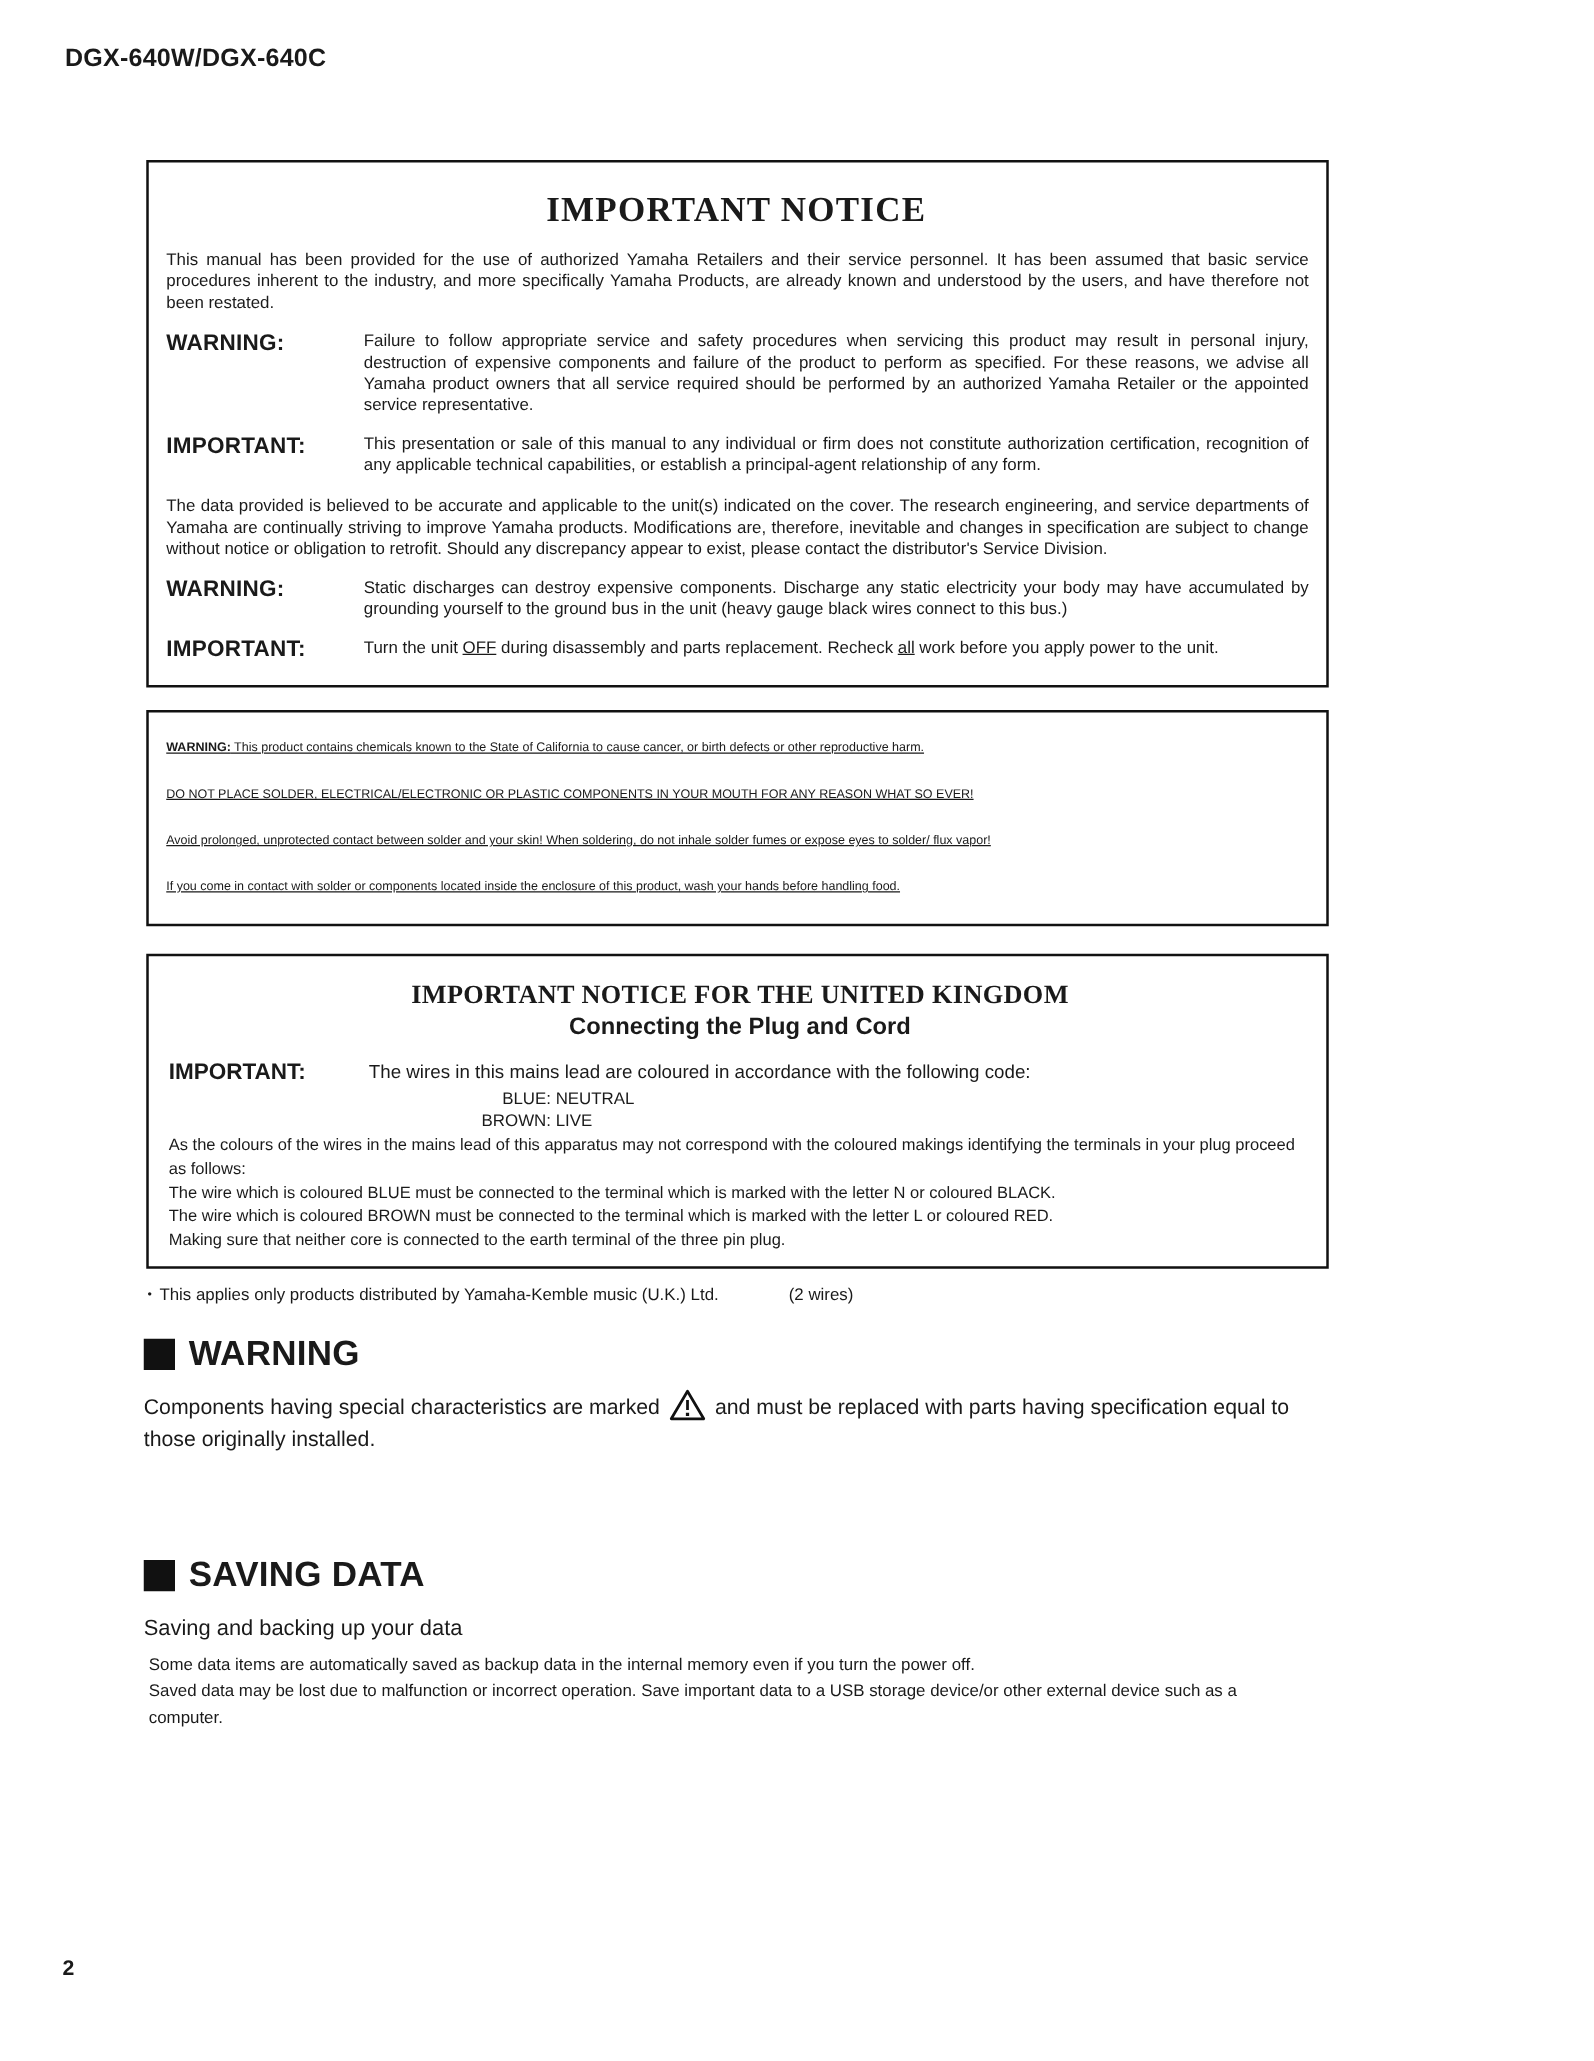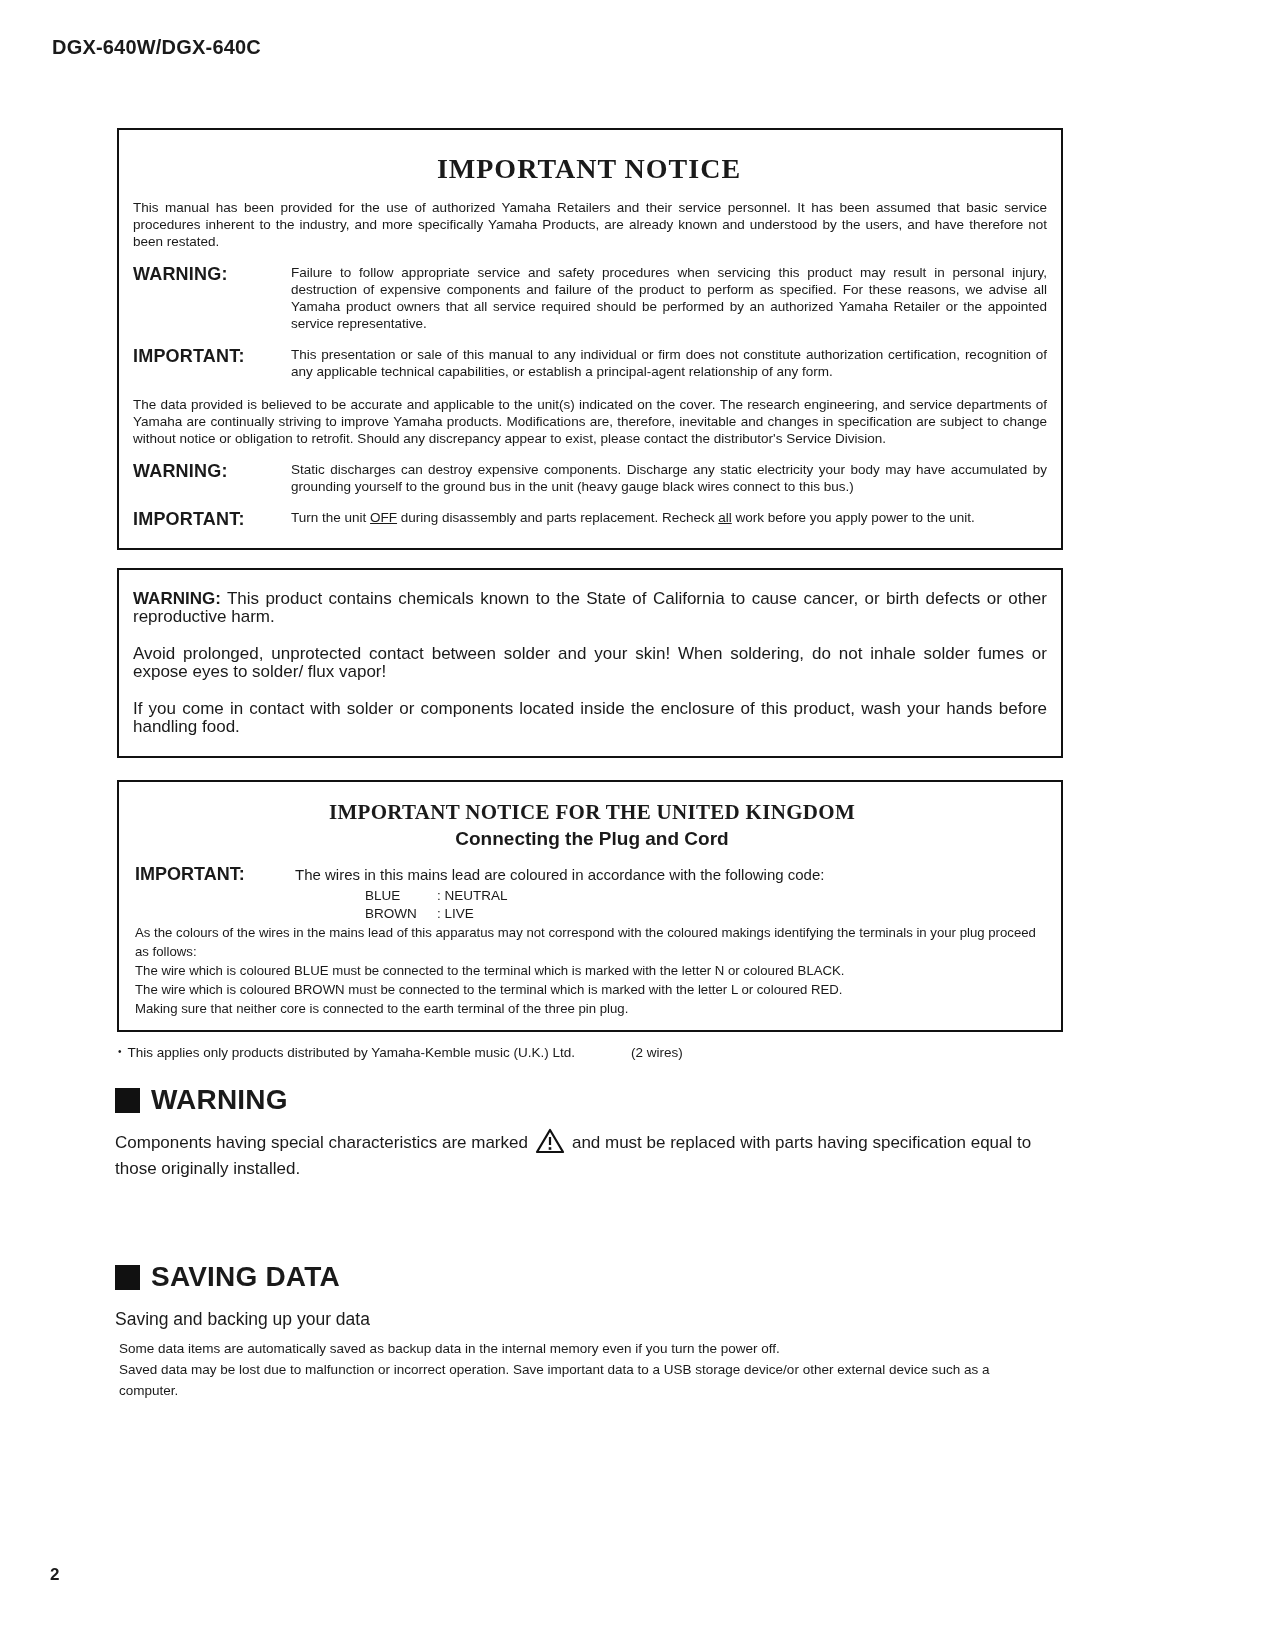--- a/index.html
+++ b/index.html
@@ -29,36 +29,36 @@
   }
   .body-text { font-size: 13.5px; line-height: 17px; }
   .just { text-align: justify; }
   .box1 .fullpara { margin: 0 2px 10px 4px; }
   .item { display: grid; grid-template-columns: 158px 1fr; margin: 14px 2px 10px 4px; }
   .item-label { font-size: 18px; font-weight: bold; letter-spacing: 0.2px; padding-top: 0px; }
   .item-text { font-size: 13.5px; line-height: 17px; text-align: justify; }
   .uline { text-decoration: underline; }
 
   .box2 { margin-top: 18px; padding: 20px 14px 16px 14px; }
-  .box2 p { font-size: 17px; line-height: 18px; text-align: justify; margin-bottom: 19px; }
+  .box2 p { font-size: 10px; line-height: 18px; text-align: justify; margin-bottom: 19px; text-decoration: underline; }
   .box2 p:last-child { margin-bottom: 4px; }
   .inline-label { font-weight: bold; }
 
   .box3 { margin-top: 22px; padding: 14px 12px 12px 16px; }
   .uk-title {
     font-family: "Liberation Serif", serif;
     font-size: 21px; font-weight: bold; text-align: center; letter-spacing: 0.3px;
     margin-top: 4px;
   }
   .uk-subtitle { font-size: 19px; font-weight: bold; text-align: center; margin-top: 3px; margin-bottom: 14px; }
   .uk-important-row { display: grid; grid-template-columns: 160px 1fr; margin-bottom: 2px; }
   .uk-important-label { font-size: 18px; font-weight: bold; }
   .uk-important-intro { font-size: 15px; line-height: 17px; padding-top: 2px; }
   .wire-row { margin-left: 230px; font-size: 13.5px; line-height: 18px; }
-  .wire-color { display: inline-block; width: 72px; }
+  .wire-color { display: inline-block; width: 72px; text-align: right; }
   .uk-body p { font-size: 13.2px; line-height: 19px; }
 
   .uk-note { margin-left: 118px; margin-top: 13px; font-size: 13.5px; }
   .uk-note .bullet { font-size: 10px; vertical-align: 2px; margin-right: 6px; }
   .uk-note .suffix { margin-left: 56px; }
 
   .section { margin-left: 115px; width: 950px; }
   .section-heading {
     display: flex; align-items: center; gap: 11px;
     font-size: 28px; font-weight: bold; letter-spacing: 0.2px;
@@ -103,20 +103,21 @@
     </div>
 
     <div class="item" style="margin-bottom:2px;">
       <div class="item-label">IMPORTANT:</div>
       <div class="item-text"><span>Turn the unit </span><span class="uline">OFF</span><span> during disassembly and parts replacement. Recheck </span><span class="uline">all</span><span>  work before you apply power to the unit.</span></div>
     </div>
   </div>
 
   <div class="nbox box2">
     <p><span class="inline-label">WARNING:</span><span> This product contains chemicals known to the State of California to cause cancer, or birth defects or other reproductive harm.</span></p>
+    <p>DO NOT PLACE SOLDER, ELECTRICAL/ELECTRONIC OR PLASTIC COMPONENTS IN YOUR MOUTH FOR ANY REASON WHAT SO EVER!</p>
     <p>Avoid prolonged, unprotected contact between solder and your skin! When soldering, do not inhale solder fumes or expose eyes to solder/ flux vapor!</p>
     <p>If you come in contact with solder or components located inside the enclosure of this product, wash your hands before handling food.</p>
   </div>
 
   <div class="nbox box3">
     <div class="uk-title">IMPORTANT NOTICE FOR THE UNITED KINGDOM</div>
     <div class="uk-subtitle">Connecting the Plug and Cord</div>
 
     <div class="uk-important-row">
       <div class="uk-important-label">IMPORTANT:</div>

